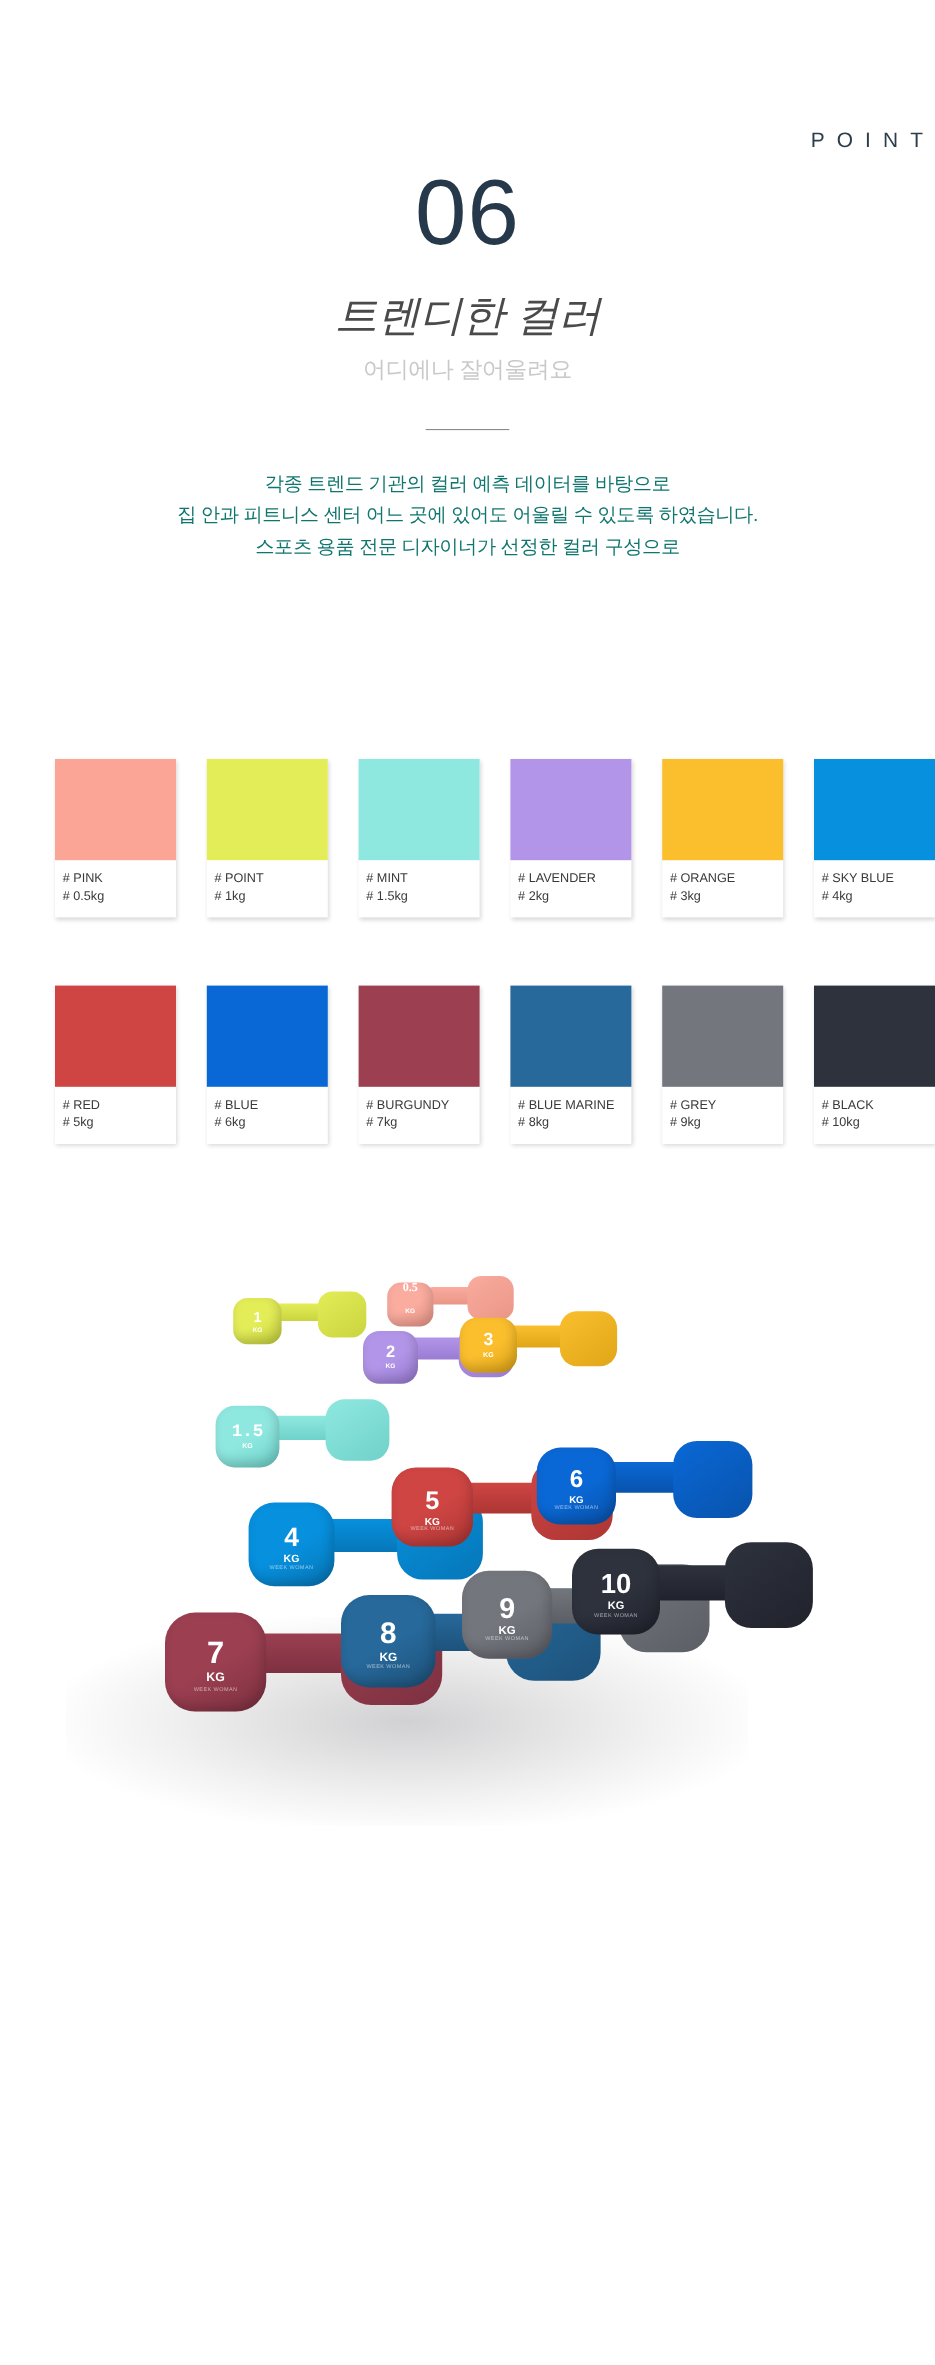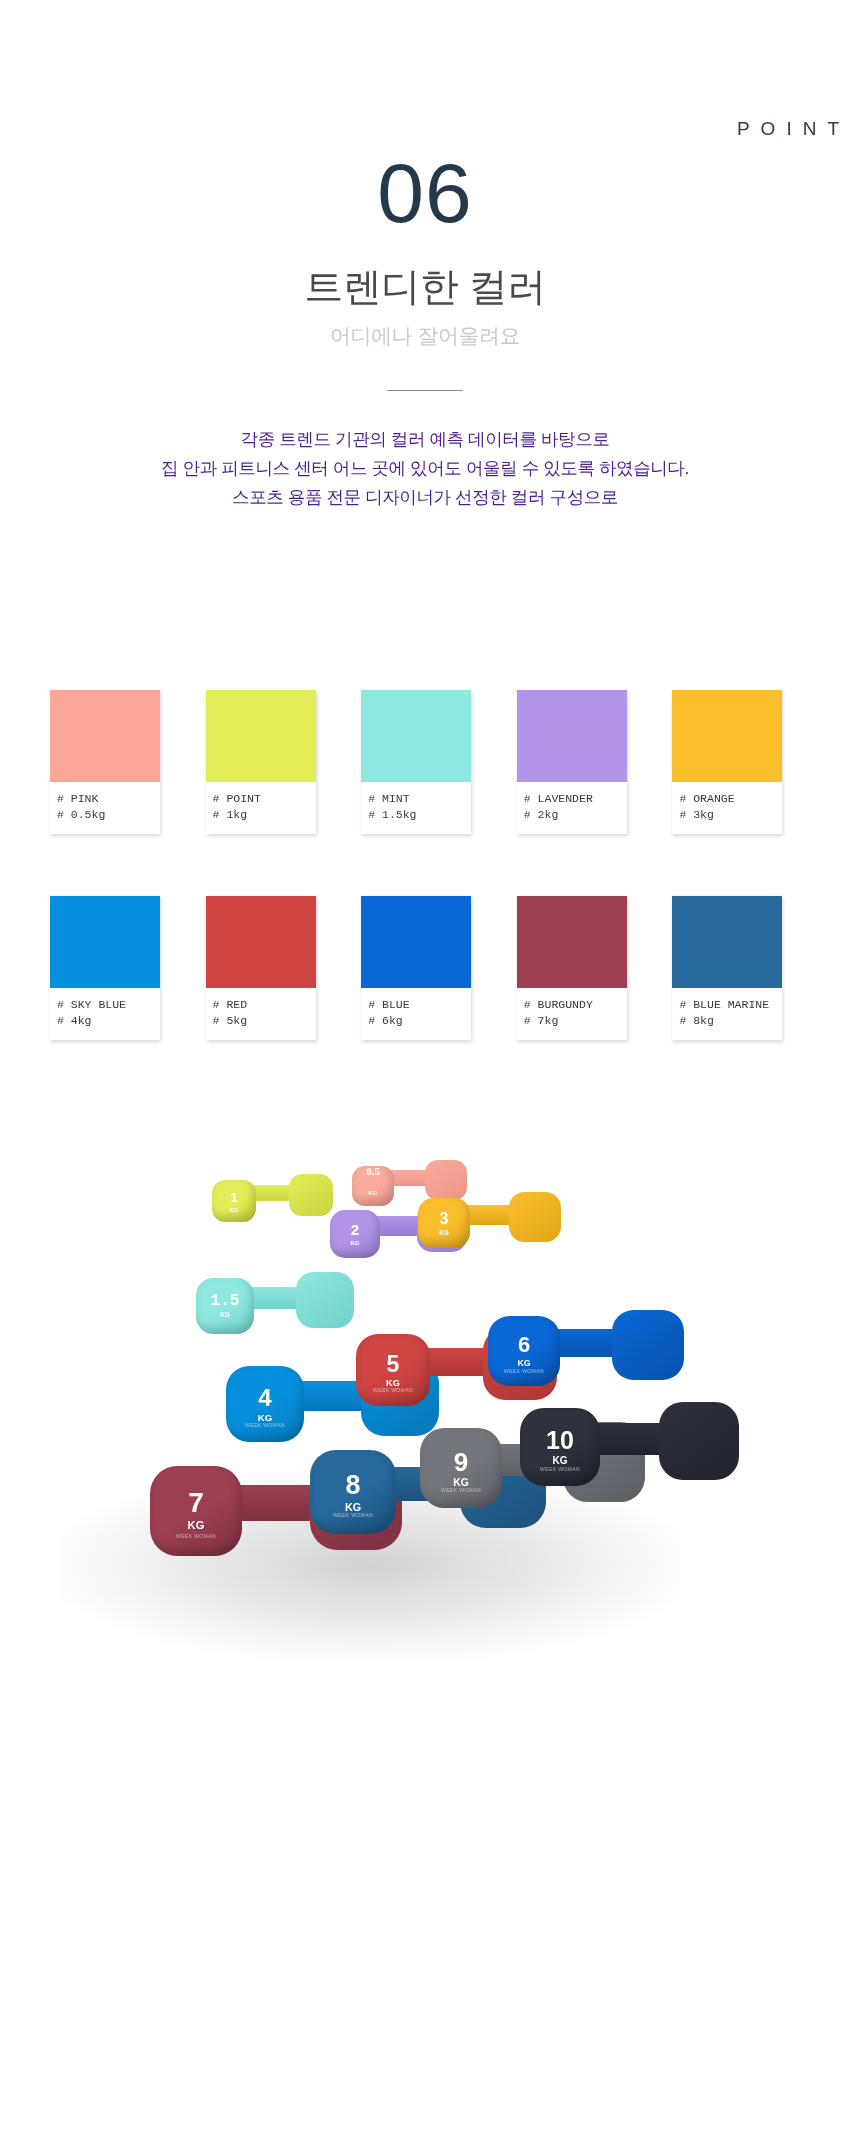--- a/index.html
+++ b/index.html
@@ -29,52 +29,52 @@
     font-weight: 300;
     letter-spacing: 1px;
     margin-top: 14px;
   }
   .main-title {
     margin-top: 26px;
     font-size: 39px;
     color: #4a4a4a;
     font-weight: 400;
     letter-spacing: -0.5px;
+    font-style: italic;
   }
   .sub-title {
     margin-top: 8px;
     font-size: 21px;
     color: #c9c9c9;
     font-weight: 400;
     letter-spacing: -0.5px;
   }
   .divider {
     width: 76px; height: 1px;
     background: #8a8a8a;
     margin: 40px auto 0;
   }
   .description {
     margin-top: 34px;
     font-size: 17.5px;
     line-height: 29px;
-    color: #4c1d95;
+    color: #0f766e;
     letter-spacing: -0.4px;
   }
 
   
   .swatch-grid {
     position: absolute;
     top: 690px; left: 0;
     width: 850px;
     padding: 0 50px;
     display: grid;
-    grid-template-columns: repeat(5, 1fr);
+    grid-template-columns: repeat(6, 1fr);
     column-gap: 28px;
     row-gap: 62px;
-    font-family: Liberation Mono, monospace;
   }
   .swatch-card {
     background: #ffffff;
     box-shadow: 1px 2px 4px rgba(0,0,0,0.16);
     width: 110px;
   }
   .swatch-chip { width: 110px; height: 92px; display:block; }
   .swatch-meta {
     padding: 9px 7px 11px 7px;
     font-size: 11.5px;

